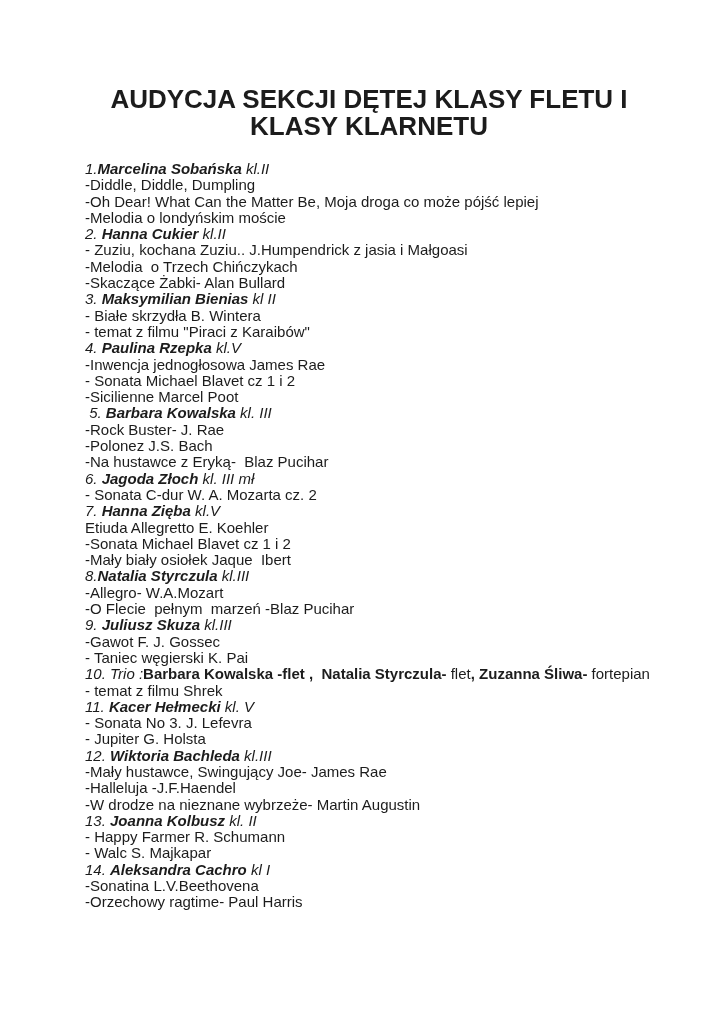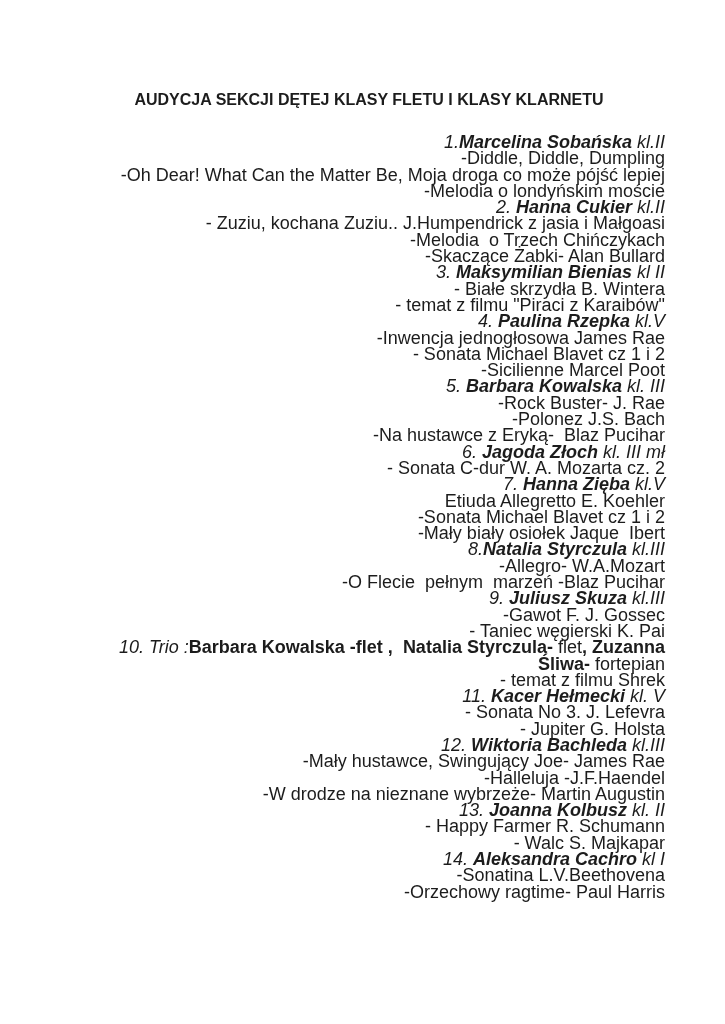--- a/index.html
+++ b/index.html
@@ -18,33 +18,32 @@
   .page {
     box-sizing: border-box;
     width: 725px;
     height: 1024px;
     padding: 86px 60px 0 85px;
     background: #ffffff;
   }
   .doc-title {
     text-align: center;
     font-weight: bold;
-    font-size: 16px;
+    font-size: 26px;
     line-height: 27px;
     margin: 0 0 21px -12px;
     letter-spacing: 0px;
   }
   .doc-title .title-line {
     display: block;
     white-space: pre-wrap;
   }
   .program {
-    font-size: 18px;
+    font-size: 15px;
     line-height: 16.3px;
-    text-align: right;
   }
   .entry { margin: 0; }
   .performer-line, .piece-line {
     margin: 0;
     white-space: pre-wrap;
   }
   .seg-bold { font-weight: bold; }
   .seg-italic { font-style: italic; }
 </style>
 </head>

